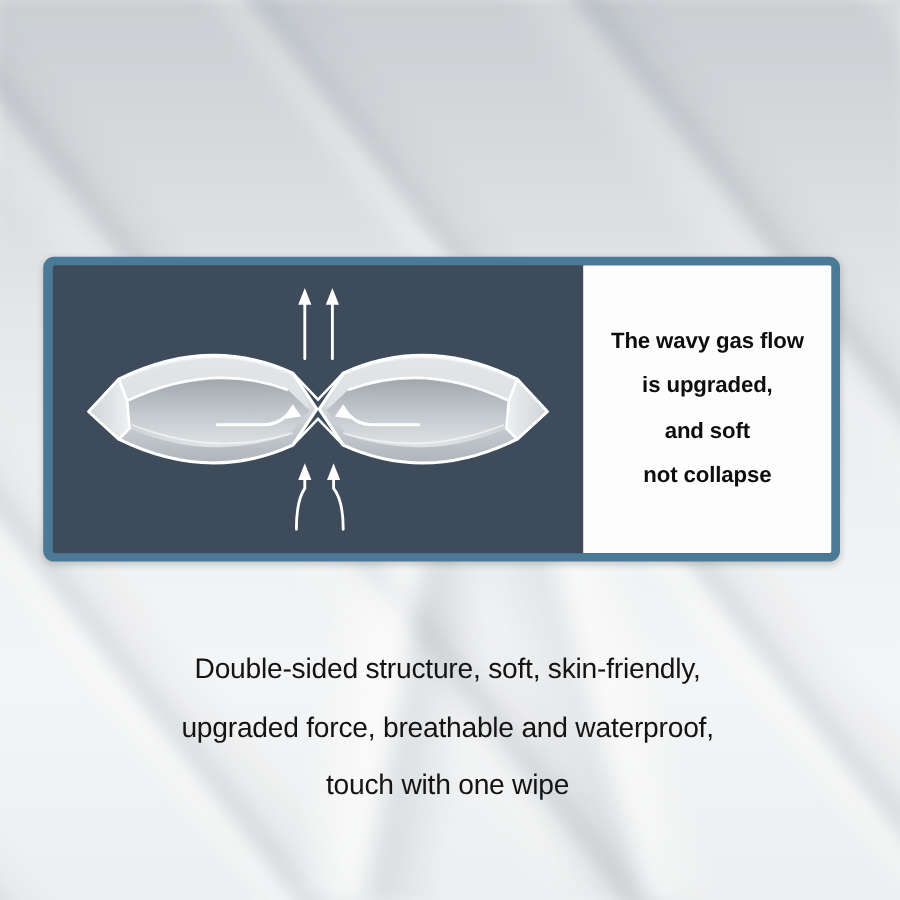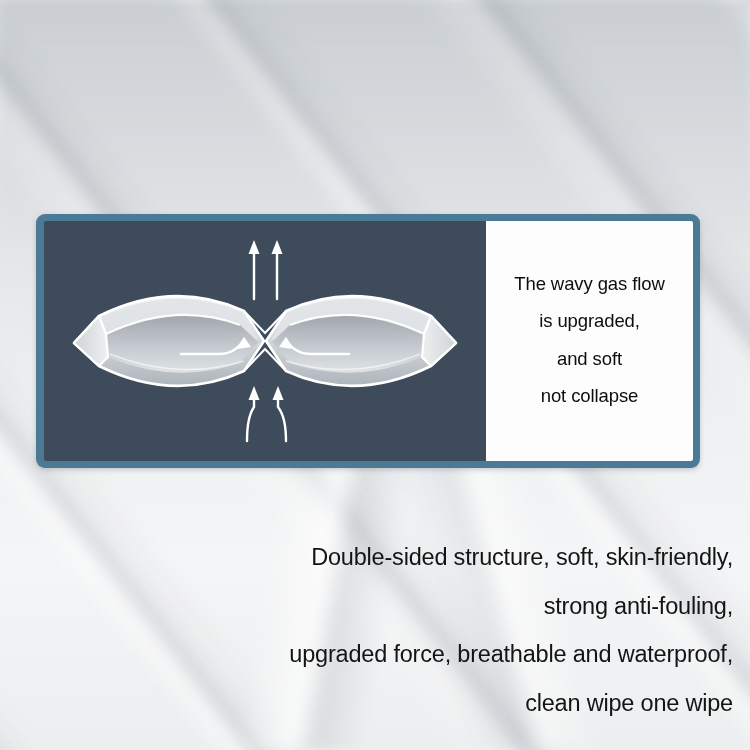--- a/index.html
+++ b/index.html
@@ -138,38 +138,38 @@
     box-sizing: border-box;
   }
   .callout .cline {
     color: #0d0d0d;
     font-size: 18.5px;
     line-height: 1.0;
     text-align: center;
     white-space: nowrap;
     margin: 9.5px 0;
     letter-spacing: -0.1px;
+    font-weight: bold;
   }
 
   
   #caption {
     position: absolute;
     left: 0;
     right: 0;
     top: 546px;
     text-align: center;
   }
   #caption .line {
     color: #141414;
     font-size: 23.5px;
     line-height: 1.0;
-    margin: 0 17px 25px 0;
+    margin: 0 4px 25px 0;
     white-space: nowrap;
     letter-spacing: -0.2px;
-    text-align: right;
   }
   #caption .line:last-child { margin-bottom: 0; }
 </style>
 </head>
 <body>
 
 <div id="stage">
 
   <div class="bg-base"></div>
   <div class="bg-quilt"></div>
@@ -275,18 +275,17 @@
         <div class="cline">is upgraded,</div>
         <div class="cline">and soft</div>
         <div class="cline">not collapse</div>
       </div>
 
     </div>
   </div>
 
   <div id="caption">
     <div class="line">Double-sided structure, soft, skin-friendly,</div>
-    <div class="line">strong anti-fouling,</div>
     <div class="line">upgraded force, breathable and waterproof,</div>
-    <div class="line">clean wipe one wipe</div>
+    <div class="line">touch with one wipe</div>
   </div>
 
 </div>
 
 </body></html>

